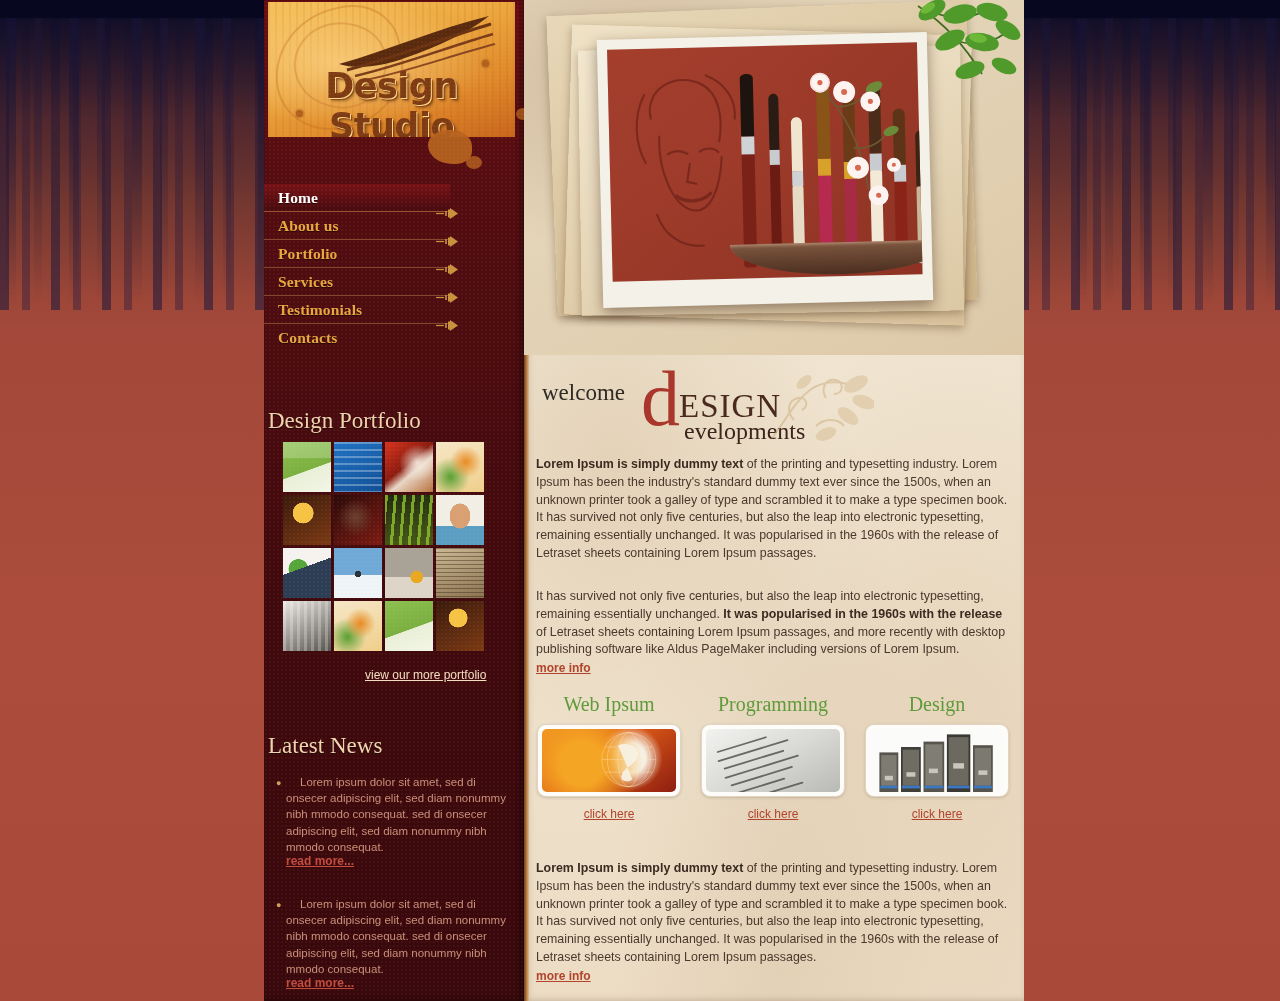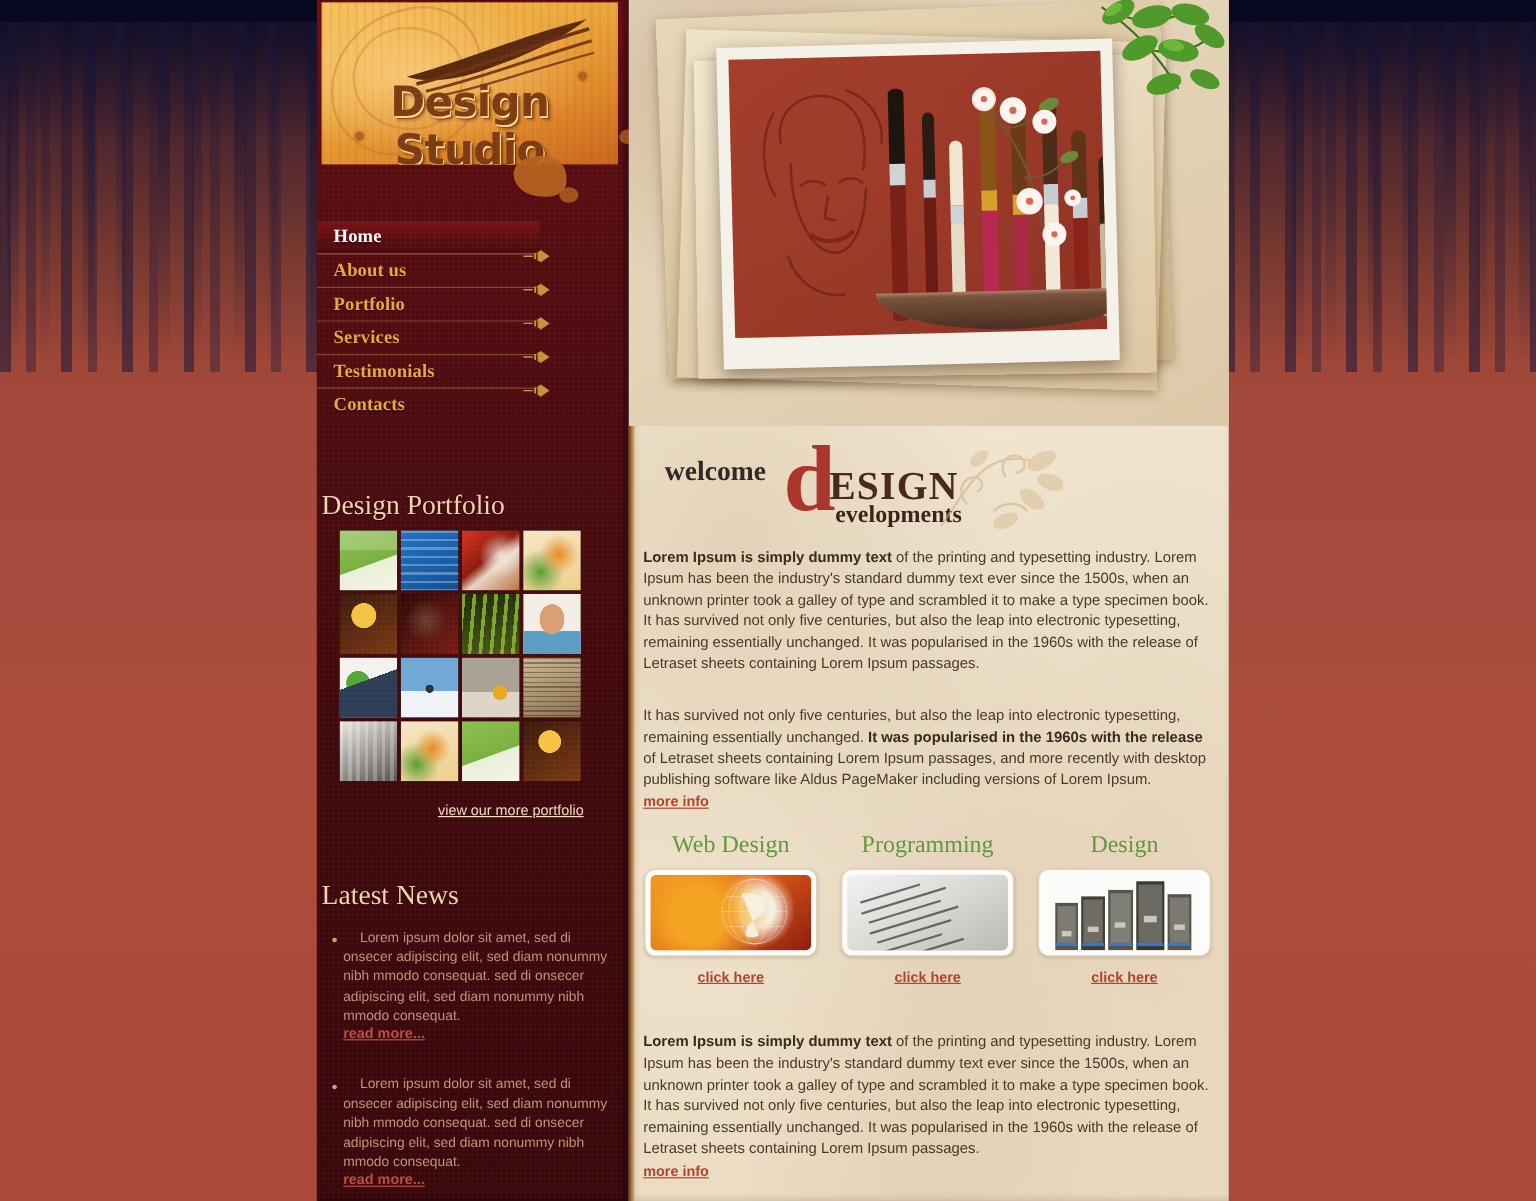--- a/index.html
+++ b/index.html
@@ -126,50 +126,50 @@
       radial-gradient(ellipse at 22% 40%, rgba(160,60,45,.55), rgba(0,0,0,0) 55%),
       linear-gradient(140deg,#a53f2c 0%, #9c3a29 45%, #8e3324 100%); }
   .face { position:absolute; left:6px; top:10px; width:140px; height:200px; opacity:.55; }
   .brushes { position:absolute; left:120px; top:18px; width:215px; height:205px; }
   .bowl { position:absolute; left:118px; bottom:2px; width:220px; height:32px;
     border-radius:0 0 50% 50%/0 0 100% 100%;
     background:linear-gradient(180deg,#7e5740,#4b2e20); box-shadow:inset 0 2px 3px rgba(255,220,190,.35); }
   .blossoms { position:absolute; right:4px; top:26px; width:110px; height:150px; }
   .leaves { position:absolute; right:-4px; top:0px; width:120px; height:120px; }
 
-  .welcome { position:absolute; left:24px; top:366px; width:470px; height:80px;font-weight:bold; }
+  .welcome { position:absolute; left:12px; top:366px; width:470px; height:80px; }
   .w-word { position:absolute; left:6px; top:14px; font-family:"Liberation Serif", serif;
     font-size:23px; color:#2f2a24; }
   .w-d { position:absolute; left:105px; top:-6px; font-family:"Liberation Serif", serif;
     font-size:78px; line-height:78px; color:#a9372c; }
   .w-design { position:absolute; left:143px; top:22px; font-family:"Liberation Serif", serif;
     font-size:33px; letter-spacing:1px; color:#4a2a1f; }
   .w-dev { position:absolute; left:148px; top:52px; font-family:"Liberation Serif", serif;
-    font-size:20px; color:#3b241a; }
+    font-size:24px; color:#3b241a; }
   .flourish { position:absolute; left:228px; top:2px; width:110px; height:78px; opacity:.55; }
 
   .body-txt { position:absolute; left:12px; width:472px; font-size:12.4px; line-height:17.8px;
     color:#4a382c; }
   .body-txt b { color:#3a2a20; }
   #para-1 { top:456px; }
   #para-2 { top:588px; }
   #para-3 { top:860px; }
   .more-info { position:absolute; left:12px; font-family:"Liberation Sans", sans-serif;
     font-size:12px; font-weight:700; color:#b0442c; text-decoration:underline; cursor:pointer; }
   #more-1 { top:661px; }
   #more-2 { top:969px; }
 
   .services { position:absolute; left:12px; top:693px; width:476px; display:flex; gap:18px; }
   .svc { width:146px; text-align:center; }
   .svc-title { font-family:"Liberation Serif", serif; font-size:20px; color:#5f9a3b; }
   .svc-frame { margin:8px auto 0; width:144px; height:73px; background:#fdfcf8;
     border:1px solid #e0d5c0; border-radius:9px; padding:4px; box-shadow:0 1px 3px rgba(90,60,30,.22); }
   .svc-img { width:100%; height:100%; border-radius:5px; overflow:hidden; position:relative; }
   .svc-link { display:inline-block; margin-top:10px; font-family:"Liberation Sans", sans-serif;
-    font-size:12px; font-weight:700; color:#b0442c; text-decoration:underline; cursor:pointer; }
+    font-size:12px; font-weight:400; color:#b0442c; text-decoration:underline; cursor:pointer; }
 
   
   .wm-left { position:absolute; left:48px; top:958px; font-family:"DejaVu Sans", sans-serif;
     font-size:20px; font-weight:700; color:#c8382e;
     text-shadow:-1px -1px 0 #fff, 1px -1px 0 #fff, -1px 1px 0 #fff, 1px 1px 0 #fff, 0 0 2px rgba(255,255,255,.9);
     white-space:nowrap; z-index:40; }
   .wm-badge { position:absolute; left:1078px; top:915px; width:180px; height:35px; border-radius:7px;
     background:#f00b05; display:flex; align-items:center; justify-content:center; z-index:40; }
   .wm-badge span { font-family:"DejaVu Sans", sans-serif; font-size:12.5px; color:#fff; white-space:nowrap; }
 </style>
@@ -484,21 +484,21 @@
         </svg>
       </div>
 
       <p class="body-txt" id="para-1"><b>Lorem Ipsum is simply dummy text</b><span> of the printing and typesetting industry. Lorem Ipsum has been the industry's standard dummy text ever since the 1500s, when an unknown printer took a galley of type and scrambled it to make a type specimen book. It has survived not only five centuries, but also the leap into electronic typesetting, remaining essentially unchanged. It was popularised in the 1960s with the release of Letraset sheets containing Lorem Ipsum passages.</span></p>
 
       <p class="body-txt" id="para-2"><span>It has survived not only five centuries, but also the leap into electronic typesetting, remaining essentially unchanged. </span><b>It was popularised in the 1960s with the release</b><span> of Letraset sheets containing Lorem Ipsum passages, and more recently with desktop publishing software like Aldus PageMaker including versions of Lorem Ipsum.</span></p>
       <a class="more-info" id="more-1">more info</a>
 
       <div class="services">
         <div class="svc">
-          <div class="svc-title">Web Design</div>
+          <div class="svc-title">Web Ipsum</div>
           <div class="svc-frame">
             <div class="svc-img" style="background:radial-gradient(circle at 30% 55%,#f5a524 0 22%,rgba(0,0,0,0) 60%),radial-gradient(circle at 66% 46%,#f6efe2 0 16%,rgba(0,0,0,0) 34%),linear-gradient(140deg,#f09420 0%,#dd5a16 45%,#8e1d10 100%);">
               <svg viewBox="0 0 140 70" style="position:absolute;inset:0;width:100%;height:100%;">
                 <g stroke="rgba(255,235,200,.45)" stroke-width="0.9" fill="none">
                   <circle cx="92" cy="34" r="30"></circle>
                     <ellipse cx="92" cy="34" rx="12" ry="30"></ellipse>
                     <ellipse cx="92" cy="34" rx="24" ry="30"></ellipse>
                   <path d="M62 34 H122"></path>
                     <path d="M66 20 H118"></path>
                     <path d="M66 48 H118"></path>

